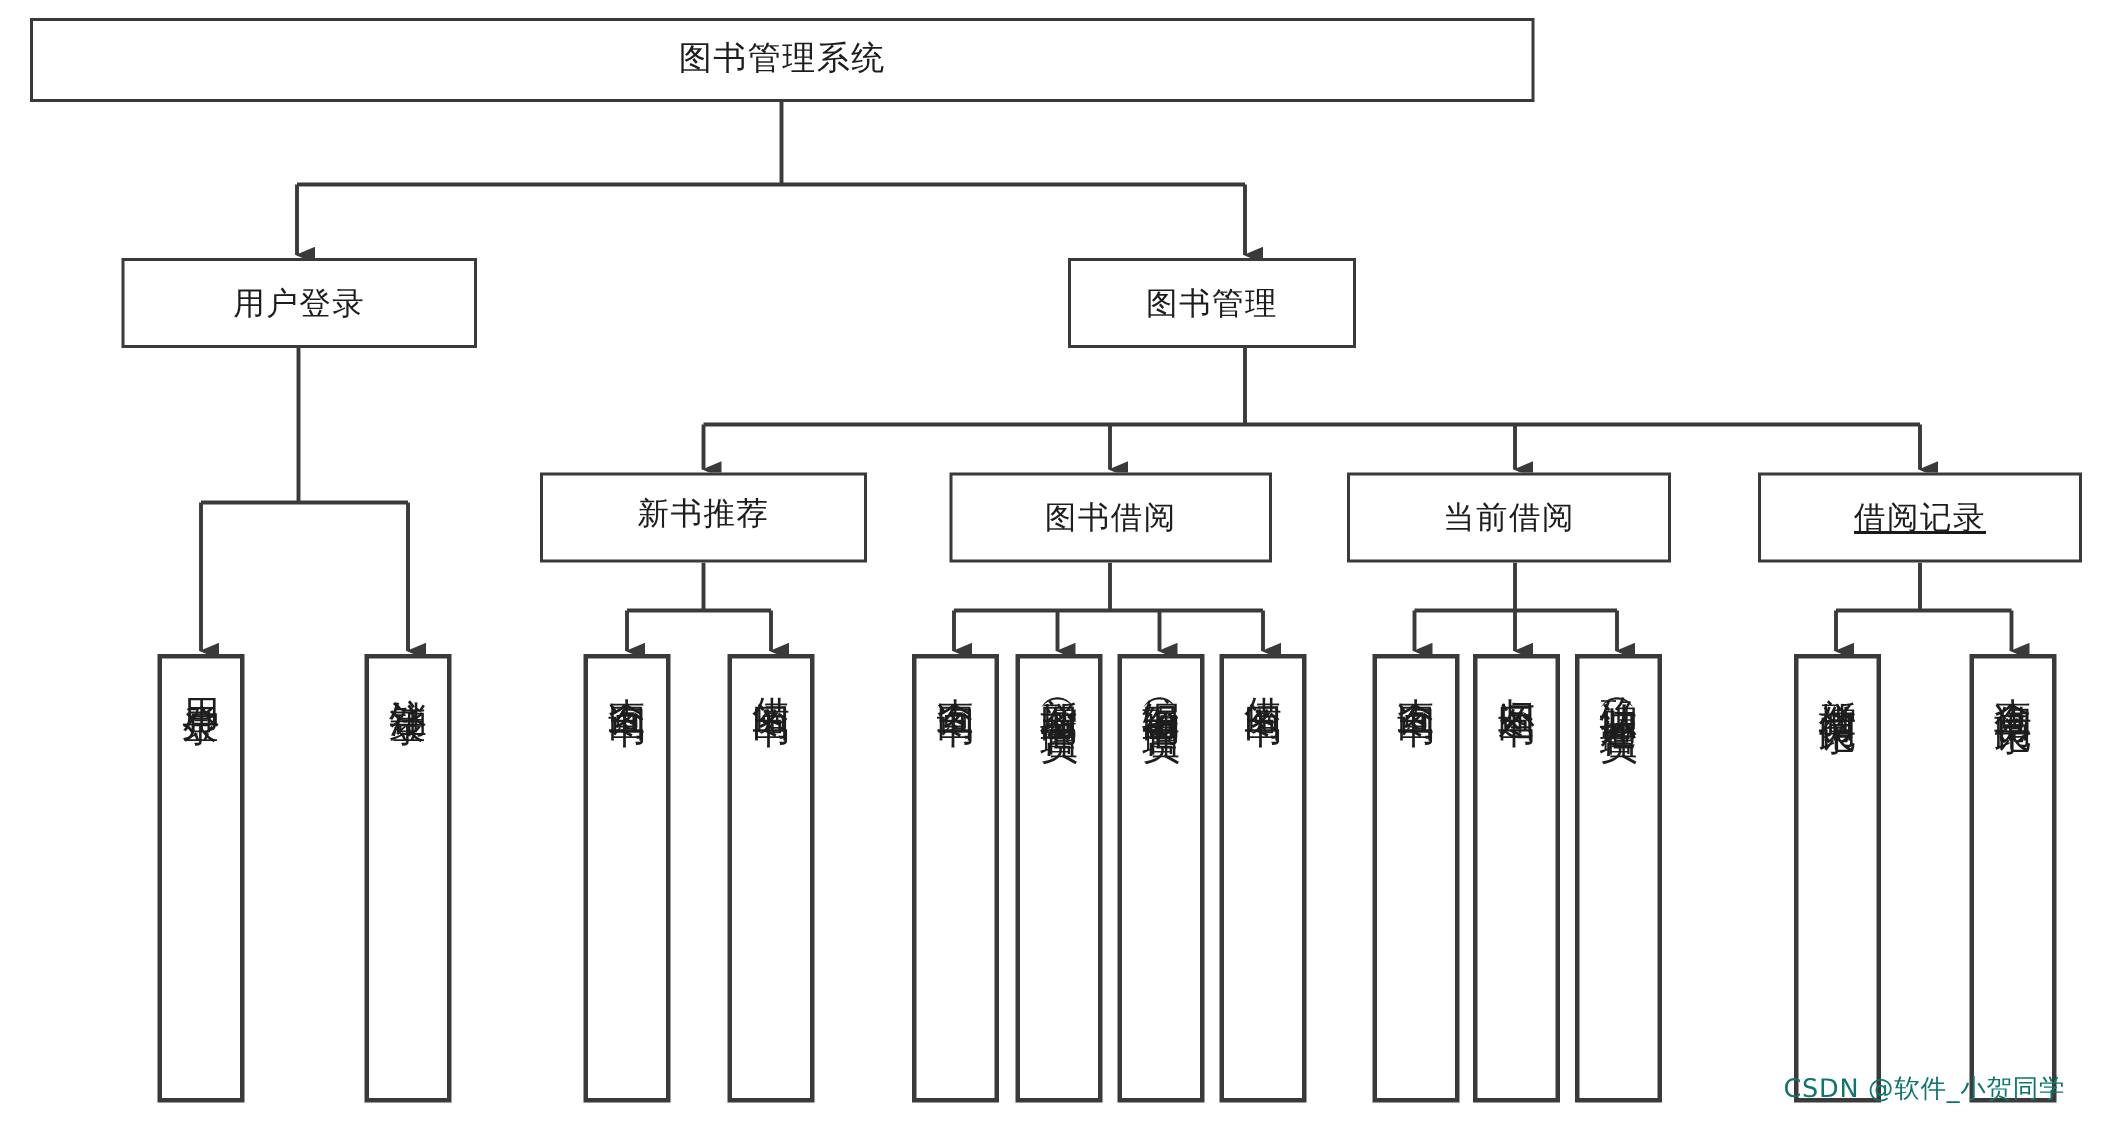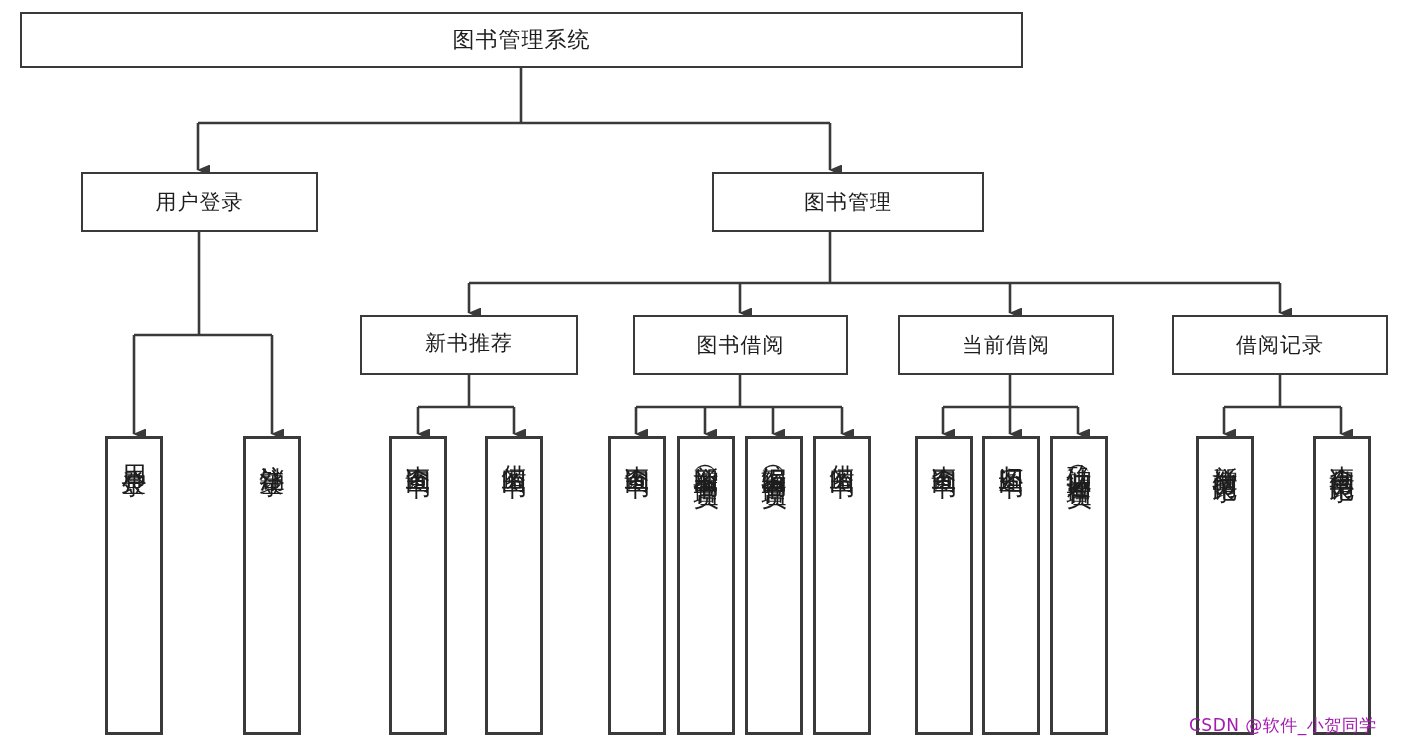--- a/index.html
+++ b/index.html
@@ -39,21 +39,21 @@
     font-size:25px;
     letter-spacing:3px;
     line-height:1.0;
     white-space:nowrap;
     height:auto;
   }
   .watermark{
     position:absolute;
     left:1189px;top:714px;
     font-size:17px;
-    color:#a21caf;
+    color:#0f766e;
     letter-spacing:0.5px;
     white-space:nowrap;
     pointer-events:none;
   }
 </style>
 </head>
 <body>
 
 <div id="stage">
 
@@ -107,34 +107,34 @@
     </g>
   </svg>
 
   <div class="node root" style="left:20px;top:12px;width:1003px;height:56px;">
     <span class="lbl">图书管理系统</span>
   </div>
 
   <div class="node h-node" style="left:81px;top:172px;width:237px;height:60px;">
     <span class="lbl">用户登录</span>
   </div>
-  <div class="node h-node" style="left:712px;top:172px;width:272px;height:60px;">
+  <div class="node h-node" style="left:712px;top:172px;width:192px;height:60px;">
     <span class="lbl">图书管理</span>
   </div>
 
   <div class="node h-node" style="left:360px;top:315px;width:218px;height:60px;font-family:Liberation Mono, monospace;">
     <span class="lbl">新书推荐</span>
   </div>
   <div class="node h-node" style="left:633px;top:315px;width:215px;height:60px;">
     <span class="lbl">图书借阅</span>
   </div>
   <div class="node h-node" style="left:898px;top:315px;width:216px;height:60px;">
     <span class="lbl">当前借阅</span>
   </div>
-  <div class="node h-node" style="left:1172px;top:315px;width:216px;height:60px;">
+  <div class="node h-node" style="left:1172px;top:315px;width:216px;height:60px;text-decoration:underline;">
     <span class="lbl">借阅记录</span>
   </div>
 
   <div class="node leaf" style="left:105px;top:436px;width:58px;height:299px;">
     <span class="lbl">用户登录</span>
   </div>
   <div class="node leaf" style="left:243px;top:436px;width:58px;height:299px;">
     <span class="lbl">注销登录</span>
   </div>
 

